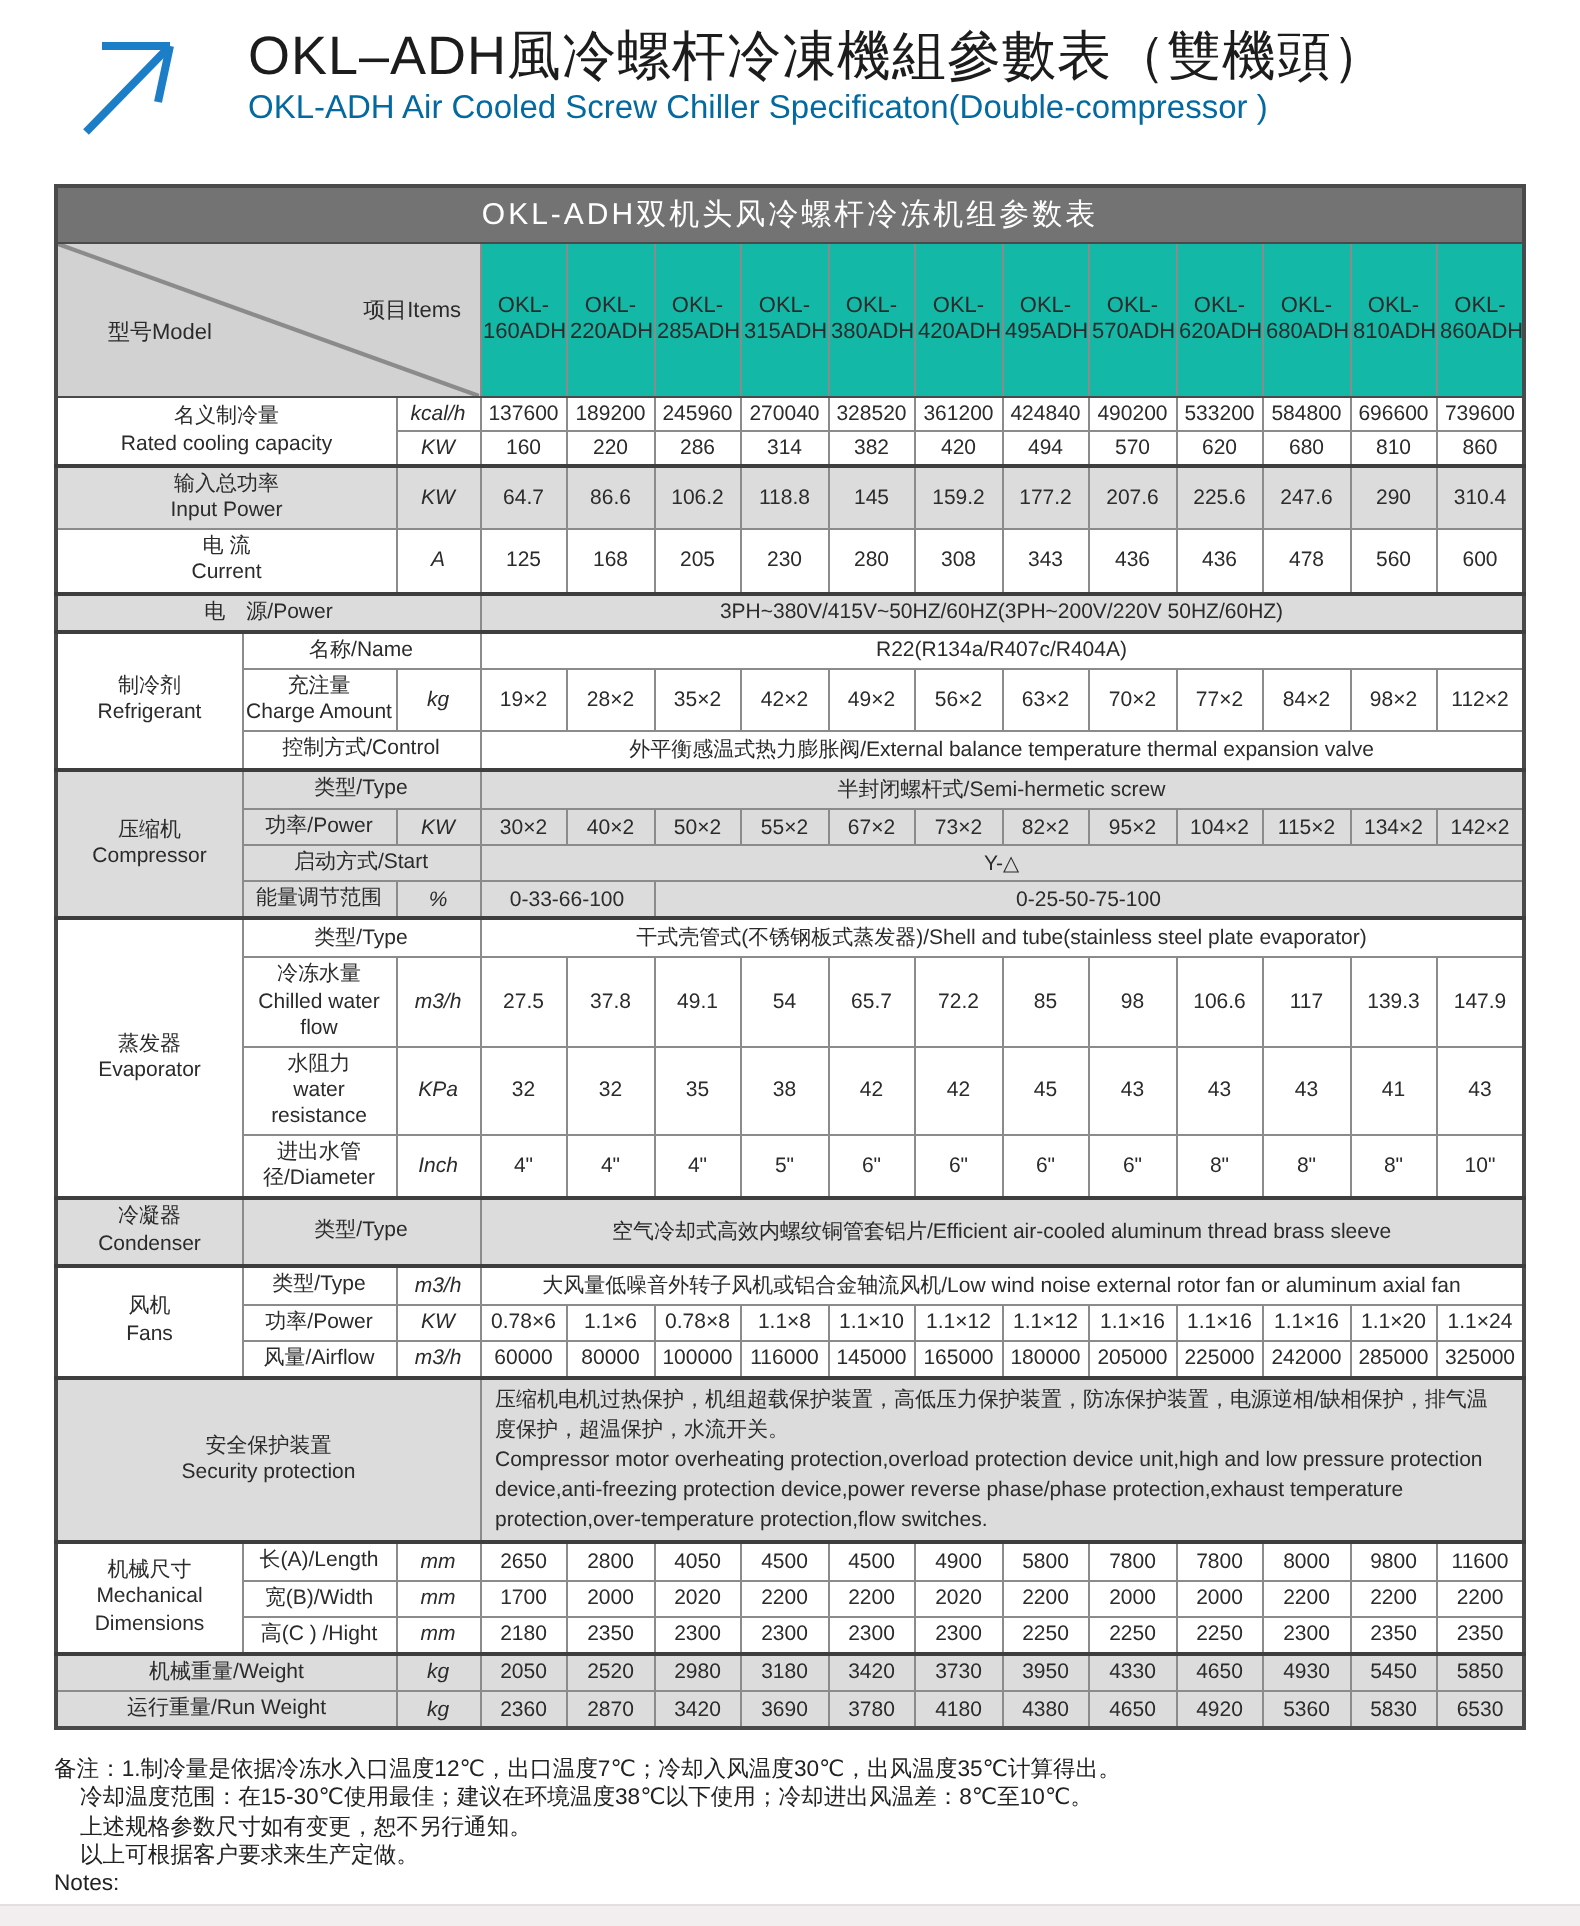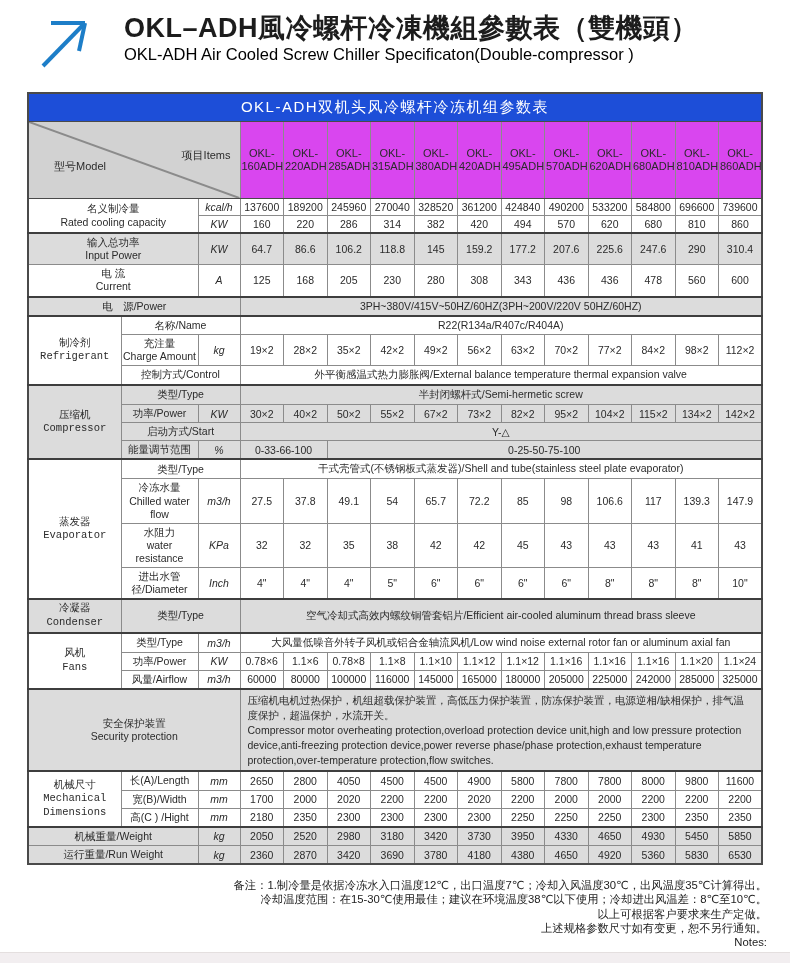--- a/index.html
+++ b/index.html
@@ -6,48 +6,48 @@
   html,body { margin:0; padding:0; }
   body {
     width:790px; height:963px; overflow:hidden; position:relative;
     background:#ffffff; color:#2b2b2b;
     font-family:"Liberation Sans","DejaVu Sans",sans-serif;
   }
   
   .hdr { display:flex; align-items:flex-start; padding:12px 0 0 34px; height:88px; }
   .logo { width:64px; height:62px; flex:0 0 auto; }
   .titles { margin-left:26px; }
-  .title-zh { margin:0; font-size:27px; font-weight:700; letter-spacing:.5px; color:#1c1c1c; line-height:1.2; }
-  .title-en { margin:1px 0 0; font-size:16.5px; font-weight:400; color:#000000; line-height:1.2; }
+  .title-zh { margin:0; font-size:27px; font-weight:400; letter-spacing:.5px; color:#1c1c1c; line-height:1.2; }
+  .title-en { margin:1px 0 0; font-size:16.5px; font-weight:400; color:#0369a1; line-height:1.2; }
 
   
   table { border-collapse:collapse; table-layout:fixed; width:736px; margin:4px 0 0 27px;
           border:2px solid #4a4a4a; }
   th, td { border:1px solid #8b8b8b; text-align:center; vertical-align:middle;
            white-space:pre-line; padding:2px 1px; font-weight:400; color:#2b2b2b; }
-  .banner { background:#1d4ed8; color:#ffffff; font-size:15px; letter-spacing:1.5px;
+  .banner { background:#737373; color:#ffffff; font-size:15px; letter-spacing:1.5px;
             padding:4px 0; border:1px solid #4a4a4a; border-bottom:1.5px solid #4a4a4a; }
-  th.model { background:#d946ef; font-size:11px; line-height:1.22; height:35px; }
+  th.model { background:#14b8a6; font-size:11px; line-height:1.22; height:35px; }
   th.corner { background:#d2d2d2; position:relative; height:35px; }
   th.corner svg { position:absolute; inset:0; width:100%; height:100%; }
   .corner-model { position:absolute; left:25px; top:58%; transform:translateY(-50%); font-size:11px; }
   .corner-items { position:absolute; right:9px; top:44%; transform:translateY(-50%); font-size:11px; }
   thead tr.model-line th { border-bottom:1.5px solid #4a4a4a; }
   tr.gray td { background:#dcdcdc; }
   tr.thick td { border-top:2px solid #3e3e3e; }
-  td.cat   { font-size:10.5px; line-height:1.3;font-family:Liberation Mono, monospace; }
+  td.cat   { font-size:10.5px; line-height:1.3; }
   td.label { font-size:10.5px; line-height:1.25; }
   td.unit  { font-size:10.5px;font-style:italic; }
   td.val   { font-size:10.5px; }
   td.span  { font-size:10.5px;margin-top:24px; }
   td.secu  { font-size:10.5px; text-align:left; line-height:1.42; padding:3px 7px;margin-top:25px; }
 
   
   .notes { margin:13px 0 0 27px; width:740px; font-size:11.3px; line-height:1.27; color:#222; }
-  .note { white-space:nowrap;text-align:right; }
+  .note { white-space:nowrap; }
   .note.ind { padding-left:13px; }
 
   .bottom-strip { position:absolute; left:0; right:0; bottom:0; height:11px;
                   background:#f2eef0; border-top:1px solid #e4dfdf; }
 </style>
 </head>
 <body>
 
 <div class="hdr">
   <div class="logo">
@@ -417,18 +417,18 @@
         <td class="val">5360</td>
         <td class="val">5830</td>
         <td class="val">6530</td>
       </tr>
     </tbody>
 </table>
 
 <div class="notes" id="notes">
     <div class="note">备注：1.制冷量是依据冷冻水入口温度12℃，出口温度7℃；冷却入风温度30℃，出风温度35℃计算得出。</div>
     <div class="note ind">冷却温度范围：在15-30℃使用最佳；建议在环境温度38℃以下使用；冷却进出风温差：8℃至10℃。</div>
+    <div class="note ind">上述规格参数尺寸如有变更，恕不另行通知。</div>
     <div class="note ind">以上可根据客户要求来生产定做。</div>
-    <div class="note ind">上述规格参数尺寸如有变更，恕不另行通知。</div>
     <div class="note">Notes:</div>
   </div>
 
 <div class="bottom-strip"></div>
 
 </body></html>

